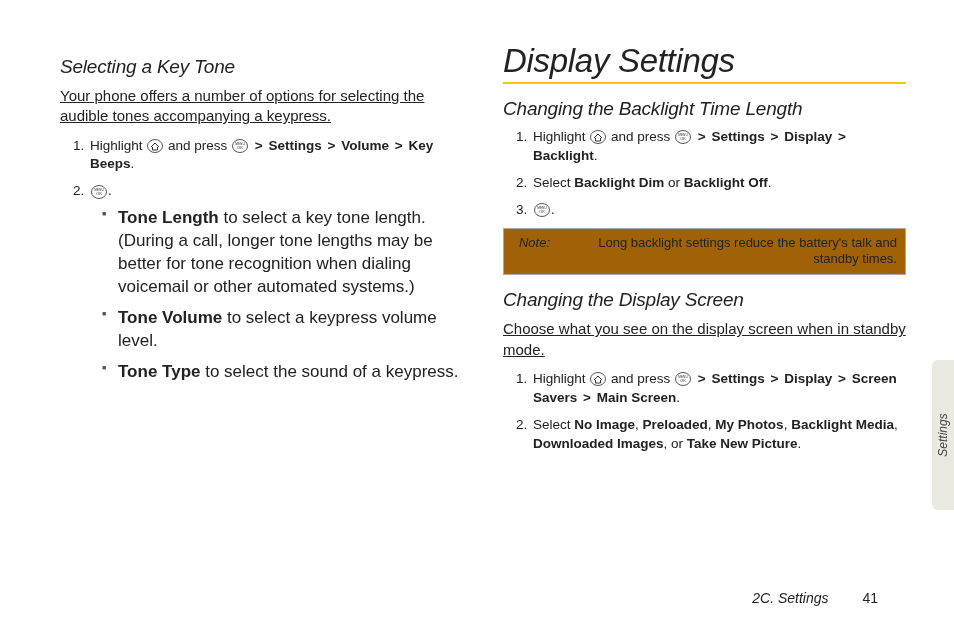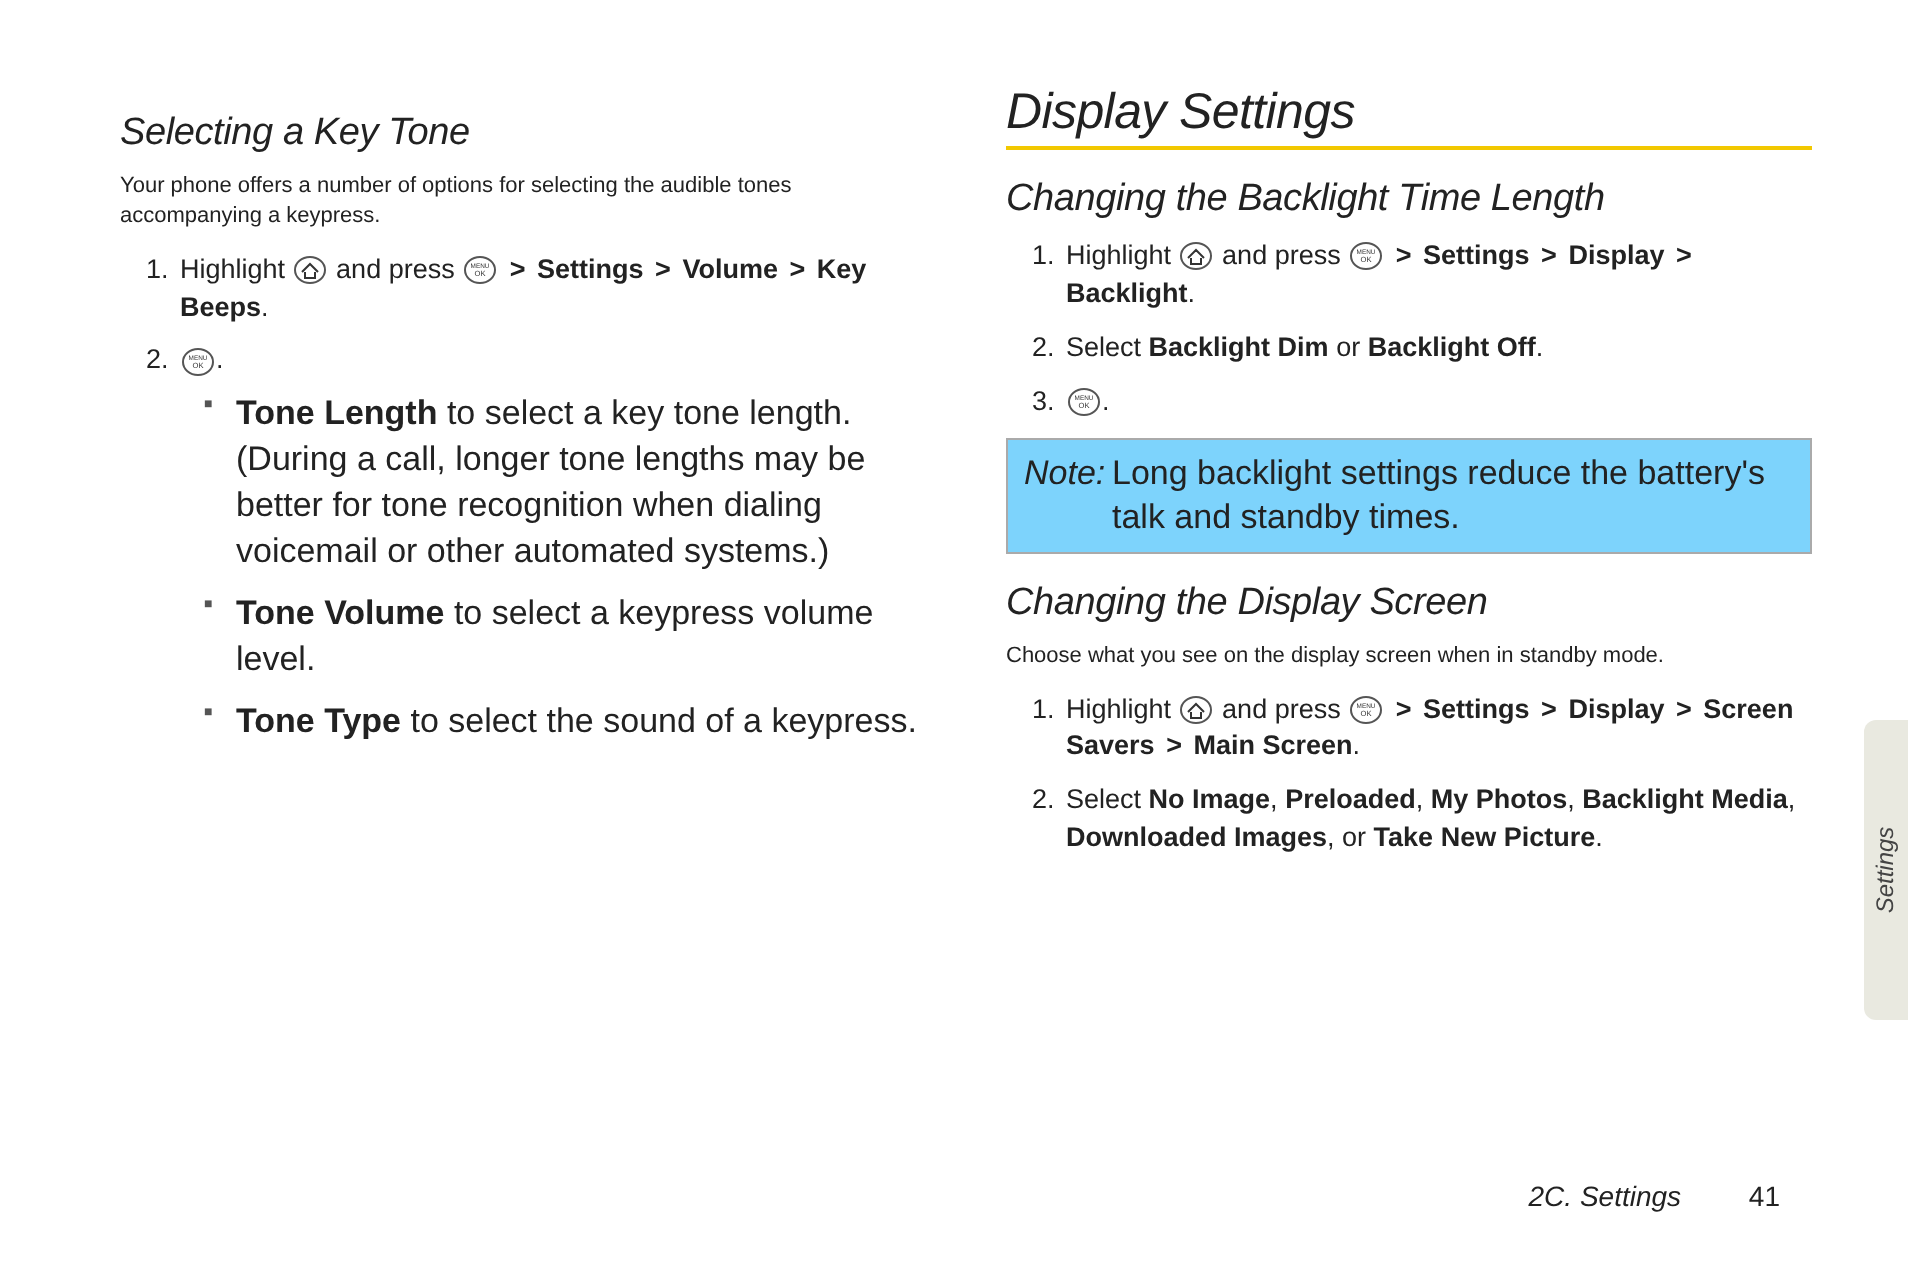--- a/index.html
+++ b/index.html
@@ -21,37 +21,38 @@
     height: 560px;
   }
   .col {
     flex: 1;
     min-width: 0;
   }
   h1.section-title {
     font-family: Arial, Helvetica, sans-serif;
     font-style: italic;
     font-weight: 400;
-    font-size: 25px;
+    font-size: 33px;
     margin: 0 0 4px 0;
     padding-bottom: 2px;
     border-bottom: 2px solid #f2c800;
     letter-spacing: -0.3px;
   }
   h2.sub-title {
     font-style: italic;
     font-weight: 400;
     font-size: 19px;
     margin: 14px 0 8px 0;
     letter-spacing: -0.2px;
   }
   p.body {
-    font-size: 11px;
+    font-size: 15px;
     line-height: 1.35;
     margin: 6px 0 10px 0;
+    text-decoration: underline;
   }
   ol.steps {
     font-size: 13.5px;
     line-height: 1.4;
     padding-left: 28px;
     margin: 4px 0;
   }
   ol.steps > li {
     margin-bottom: 8px;
     padding-left: 2px;
@@ -82,26 +83,27 @@
     vertical-align: middle;
     margin: 0 1px;
   }
   .home-icon svg, .ok-icon svg { display:block; }
   .gt {
     font-weight: bold;
     margin: 0 2px;
   }
   .note-box {
     border: 1px solid #aaa;
-    background: #7dd3fc;
-    font-size: 17px;
+    background: #a16207;
+    font-size: 13px;
     padding: 6px 8px 6px 8px;
     margin: 8px 0 10px 0;
     display: flex;
     line-height: 1.3;
+    text-align: right;
   }
   .note-label {
     font-style: italic;
     margin-right: 6px;
     flex-shrink: 0;
     width: 38px;
   }
   .side-tab {
     position: absolute;
     right: 0;
@@ -118,21 +120,21 @@
   .side-tab span {
     transform: rotate(-90deg);
     font-style: italic;
     font-size: 12px;
     color: #444;
     white-space: nowrap;
   }
   .footer {
     position: absolute;
     bottom: 30px;
-    right: 64px;
+    right: 76px;
     font-size: 14px;
     font-style: italic;
   }
   .footer .pnum {
     font-style: normal;
     margin-left: 30px;
   }
 </style>
 </head>
 <body>

